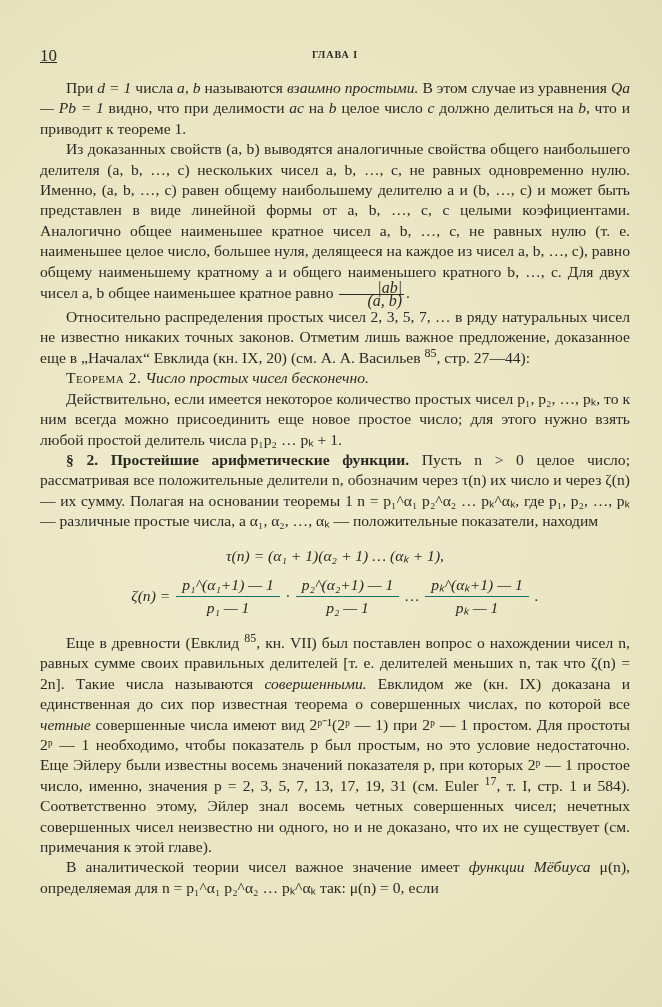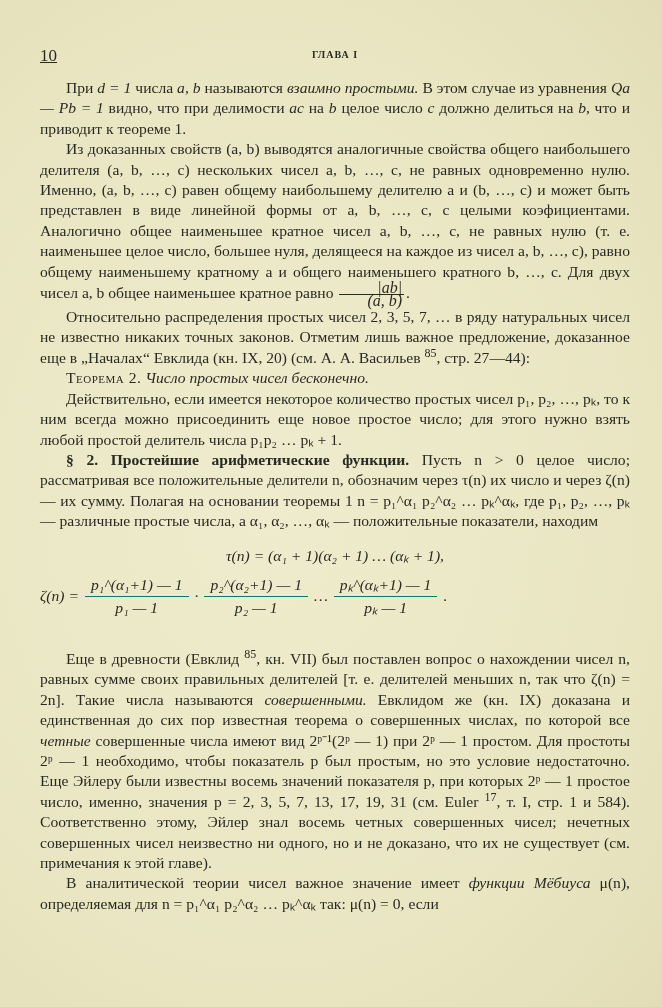--- a/index.html
+++ b/index.html
@@ -18,21 +18,21 @@
   .body { position: absolute; top: 78px; left: 0; width: 590px; font-size: 15.6px; line-height: 20.4px; text-align: justify; }
   .p { margin: 0; text-indent: 26px; }
   i, .it { font-style: italic; }
   .sc { font-variant: small-caps; letter-spacing: 0.5px; }
   .b { font-weight: bold; }
   sup, sub { font-size: 12px; line-height: 0; }
   .frac { display: inline-block; vertical-align: middle; text-align: right; font-size: 16px; line-height: 12px; margin: 0 2px; }
   .frac .num { display: block; border-bottom: 1px solid #2a2a24; padding: 0 2px; }
   .frac .den { display: block; padding: 0 2px; }
   .formula { text-align: center; text-indent: 0; margin: 14px 0 8px 0; }
-  .formula-big { text-align: center; text-indent: 0; margin: 6px 0 30px 0; display: flex; justify-content: flex-start; align-items: center; gap: 6px; }
+  .formula-big { text-align: center; text-indent: 0; margin: 6px 0 14px 0; display: flex; justify-content: center; align-items: center; gap: 6px; }
   .bigfrac { display: inline-block; text-align: center; vertical-align: middle; line-height: 22px; }
   .bigfrac .num { display: block; border-bottom: 1px solid #0f766e; padding: 0 6px; }
   .bigfrac .den { display: block; padding: 0 6px; }
 </style>
 </head>
 <body>
 
 <div class="page">
   <div class="header">
     <span class="page-num">10</span>

